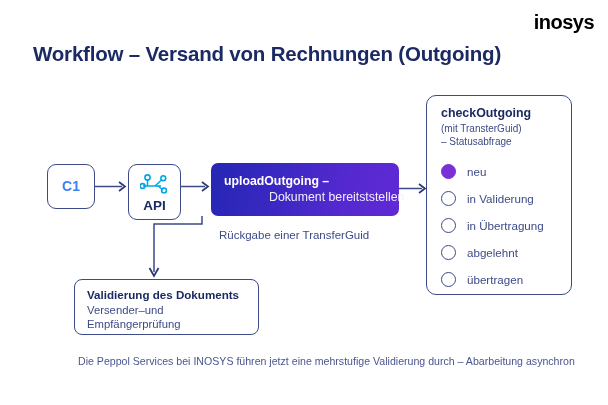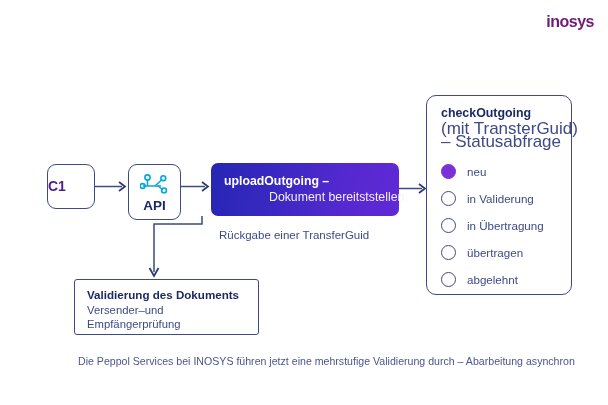--- a/index.html
+++ b/index.html
@@ -21,24 +21,24 @@
     width: 608px;
     height: 405px;
     background: #ffffff;
   }
 
   
   #brand-logo {
     position: absolute;
     right: 14px;
     top: 8px;
-    font-size: 16px;
+    font-size: 20px;
     font-weight: bold;
     letter-spacing: -0.5px;
-    color: #701a75;
+    color: #000000;
     line-height: 28px;
   }
 
   
   #slide-title {
     position: absolute;
     left: 33px;
     top: 42px;
     font-size: 20.5px;
     font-weight: bold;
@@ -60,24 +60,24 @@
   #node-c1 {
     left: 47px;
     top: 164px;
     width: 48px;
     height: 45px;
   }
   #node-c1 .node-label {
     position: absolute;
     left: 0; right: 0;
     top: 13px;
-    text-align: left;
+    text-align: center;
     font-size: 14px;
     font-weight: bold;
-    color: #4c1d95;
+    color: #3b82f6;
   }
 
   
   #node-api {
     left: 128px;
     top: 164px;
     width: 53px;
     height: 56px;
   }
   #node-api .api-icon {
@@ -138,21 +138,21 @@
     color: #3d4a87;
     white-space: nowrap;
   }
 
   
   #box-validation {
     left: 74px;
     top: 279px;
     width: 185px;
     height: 56px;
-    border-radius: 3px;
+    border-radius: 8px;
   }
   #box-validation .val-title {
     position: absolute;
     left: 12px;
     top: 8px;
     font-size: 11.6px;
     font-weight: bold;
     color: #1b2a63;
     white-space: nowrap;
   }
@@ -179,21 +179,21 @@
     top: 10px;
     font-size: 12.4px;
     font-weight: bold;
     color: #1b2a63;
     white-space: nowrap;
   }
   #panel-status .panel-sub {
     position: absolute;
     left: 14px;
     top: 26px;
-    font-size: 17px;
+    font-size: 10px;
     color: #3d4a87;
     line-height: 13px;
     white-space: nowrap;
   }
   #status-list {
     position: absolute;
     left: 14px;
     top: 62px;
     right: 6px;
   }
@@ -238,20 +238,21 @@
     pointer-events: none;
   }
 </style>
 </head>
 <body>
 
 <div id="slide">
 
   <div id="brand-logo">inosys</div>
 
+  <div id="slide-title">Workflow – Versand von Rechnungen (Outgoing)</div>
 
   <svg class="connector" style="left:93px; top:178px; width:38px; height:16px;" viewBox="0 0 38 16">
     <line x1="0" y1="8.5" x2="29" y2="8.5" stroke="#3d4a87" stroke-width="1.5"></line>
     <polyline points="26,4 32,8.5 26,13" fill="none" stroke="#2b3a77" stroke-width="1.7"></polyline>
   </svg>
 
   <svg class="connector" style="left:180px; top:178px; width:34px; height:16px;" viewBox="0 0 34 16">
     <line x1="0" y1="8.5" x2="25" y2="8.5" stroke="#3d4a87" stroke-width="1.5"></line>
     <polyline points="22,4 28,8.5 22,13" fill="none" stroke="#2b3a77" stroke-width="1.7"></polyline>
   </svg>
@@ -317,24 +318,24 @@
       <div class="status-item">
         <span class="status-dot"></span>
         <span class="status-text">in Validerung</span>
       </div>
       <div class="status-item">
         <span class="status-dot"></span>
         <span class="status-text">in Übertragung</span>
       </div>
       <div class="status-item">
         <span class="status-dot"></span>
+        <span class="status-text">abgelehnt</span>
+      </div>
+      <div class="status-item">
+        <span class="status-dot"></span>
         <span class="status-text">übertragen</span>
       </div>
-      <div class="status-item">
-        <span class="status-dot"></span>
-        <span class="status-text">abgelehnt</span>
-      </div>
     </div>
   </div>
 
   <div id="footer-note">Die Peppol Services bei INOSYS führen jetzt eine mehrstufige Validierung durch – Abarbeitung asynchron</div>
 
 </div>
 
 </body></html>

